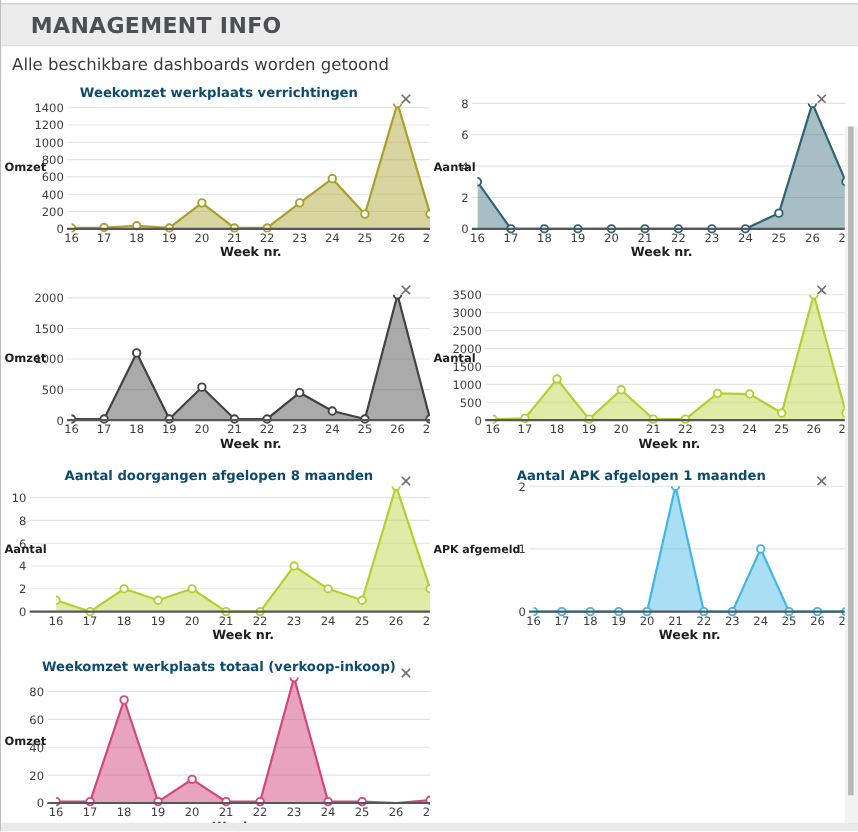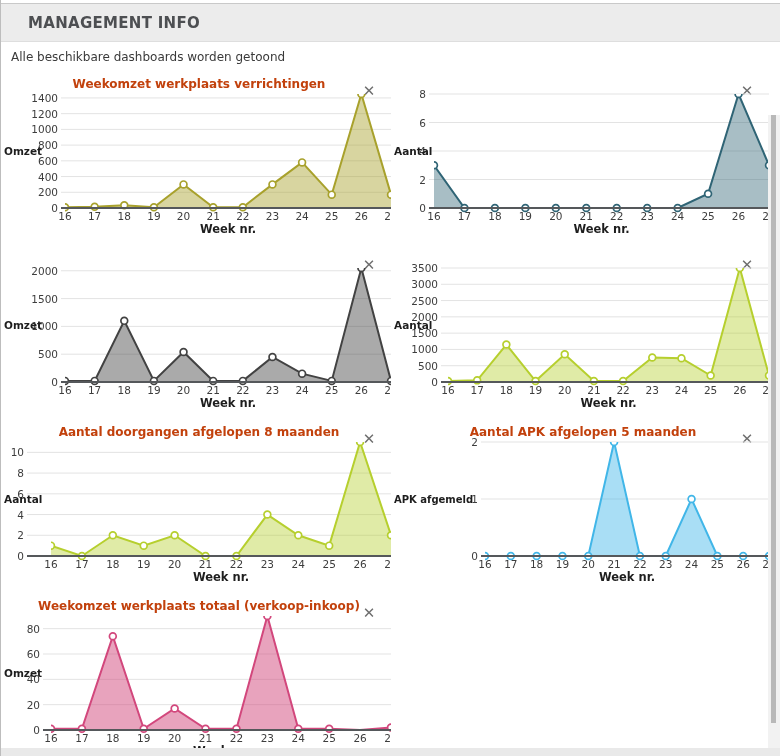--- a/index.html
+++ b/index.html
@@ -2,33 +2,33 @@
 <html><head>
 <meta charset="utf-8">
 <style>
   html,body{margin:0;padding:0;background:#fff;}
   .page{position:relative;width:780px;height:756px;background:#fff;overflow:hidden;
         font-family:"DejaVu Sans","Liberation Sans",sans-serif;box-sizing:border-box;
         border-left:1px solid #bdbdbd;}
   .header{position:absolute;top:3px;left:0;right:0;height:39px;background:#ececec;
           border-top:1px solid #c9c9c9;border-bottom:1px solid #dedede;
           display:flex;align-items:center;box-sizing:border-box;}
-  .header .htitle{font-size:15px;font-weight:bold;color:#4d4f52;padding-left:27px;letter-spacing:.3px;}
-  .subtitle{position:absolute;top:50px;left:10px;font-size:12px;color:#3a3a3a;}
+  .header .htitle{font-size:20px;font-weight:bold;color:#4d4f52;padding-left:27px;letter-spacing:.3px;}
+  .subtitle{position:absolute;top:50px;left:10px;font-size:15px;color:#3a3a3a;}
   .grid{position:absolute;top:72px;left:0;width:768px;height:684px;overflow:hidden;}
   .cell{position:absolute;height:174px;overflow:hidden;background:#fff;}
   .cell[data-chart="0"]{top:0;left:0;width:390px}
   .cell[data-chart="1"]{top:0;left:390px;width:378px}
   .cell[data-chart="2"]{top:174px;left:0;width:390px}
   .cell[data-chart="3"]{top:174px;left:390px;width:378px}
   .cell[data-chart="4"]{top:348px;left:0;width:390px}
   .cell[data-chart="5"]{top:348px;left:390px;width:378px}
   .cell[data-chart="6"]{top:522px;left:0;width:390px}
   .ctitle{position:absolute;top:5px;left:34px;right:28px;text-align:center;
-          font-size:12px;font-weight:bold;color:#c2410c;white-space:nowrap;overflow:hidden;}
+          font-size:12px;font-weight:bold;color:#0c4a6e;white-space:nowrap;overflow:hidden;}
   .close{position:absolute;top:10px;right:13px;width:18px;height:18px;border:none;background:none;
          padding:0;cursor:pointer;color:#6e6e6e;font-size:15px;line-height:18px;text-align:center;}
   svg.plot{position:absolute;top:0;left:0;display:block;}
   svg{font-family:"DejaVu Sans","Liberation Sans",sans-serif;}
   .vscroll{position:absolute;top:115px;right:0;bottom:8px;width:12px;background:#f2f2f2;}
   .vthumb{position:absolute;top:0;left:3px;width:5px;height:608px;background:#b9b9b9;}
   .hbar{position:absolute;left:0;right:0;bottom:0;height:8px;background:#e9e9e9;}
 </style>
 </head>
 <body>
@@ -296,21 +296,21 @@
           <text x="297.27272727272725" y="148" text-anchor="middle" font-size="10.5" fill="#3d3d3d">24</text>
           <text x="328.1818181818182" y="148" text-anchor="middle" font-size="10.5" fill="#3d3d3d">25</text>
           <text x="359.09090909090907" y="148" text-anchor="middle" font-size="10.5" fill="#3d3d3d">26</text>
           <text x="390" y="148" text-anchor="middle" font-size="10.5" fill="#3d3d3d">27</text>
           <text x="3" y="83" font-size="10.5" font-weight="bold" fill="#1e1e1e">Aantal</text>
           <text x="220" y="161" text-anchor="middle" font-size="11.5" font-weight="bold" fill="#1e1e1e">Week nr.</text>
         </svg>
     </div>
 
     <div class="cell" data-chart="5">
-      <div class="ctitle">Aantal APK afgelopen 5 maanden</div>
+      <div class="ctitle">Aantal APK afgelopen 1 maanden</div>
       <button class="close"><span>✕</span></button>
       <svg class="plot" width="378" height="174" viewBox="0 0 378 174">
           <text x="87" y="140" text-anchor="end" font-size="10.5" fill="#3d3d3d">0</text>
           <line x1="90" y1="79" x2="378" y2="79" stroke="#e3e3e3" stroke-width="1"></line>
           <text x="87" y="83" text-anchor="end" font-size="10.5" fill="#3d3d3d">1</text>
           <line x1="90" y1="22" x2="378" y2="22" stroke="#e3e3e3" stroke-width="1"></line>
           <text x="87" y="26" text-anchor="end" font-size="10.5" fill="#3d3d3d">2</text>
           <clipPath id="cp5">
             <rect x="94" y="22" width="284" height="152"></rect>
           </clipPath>

